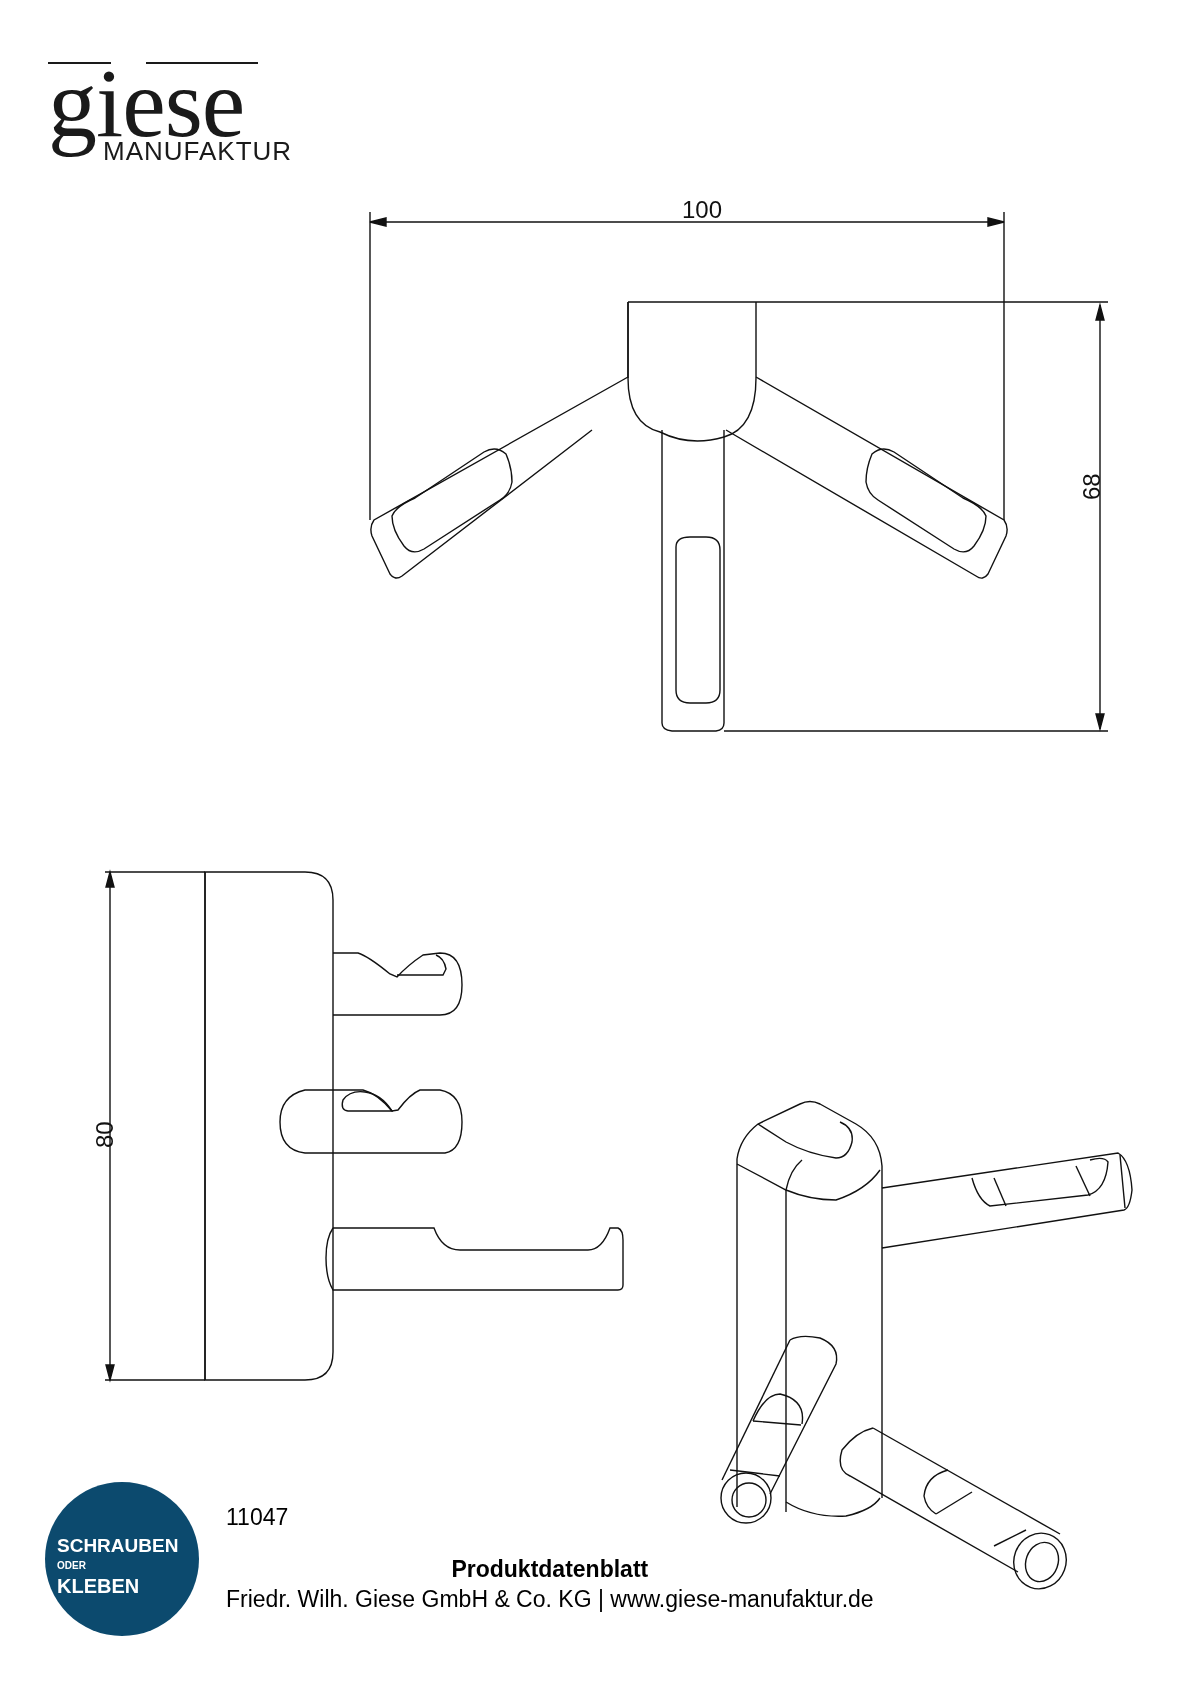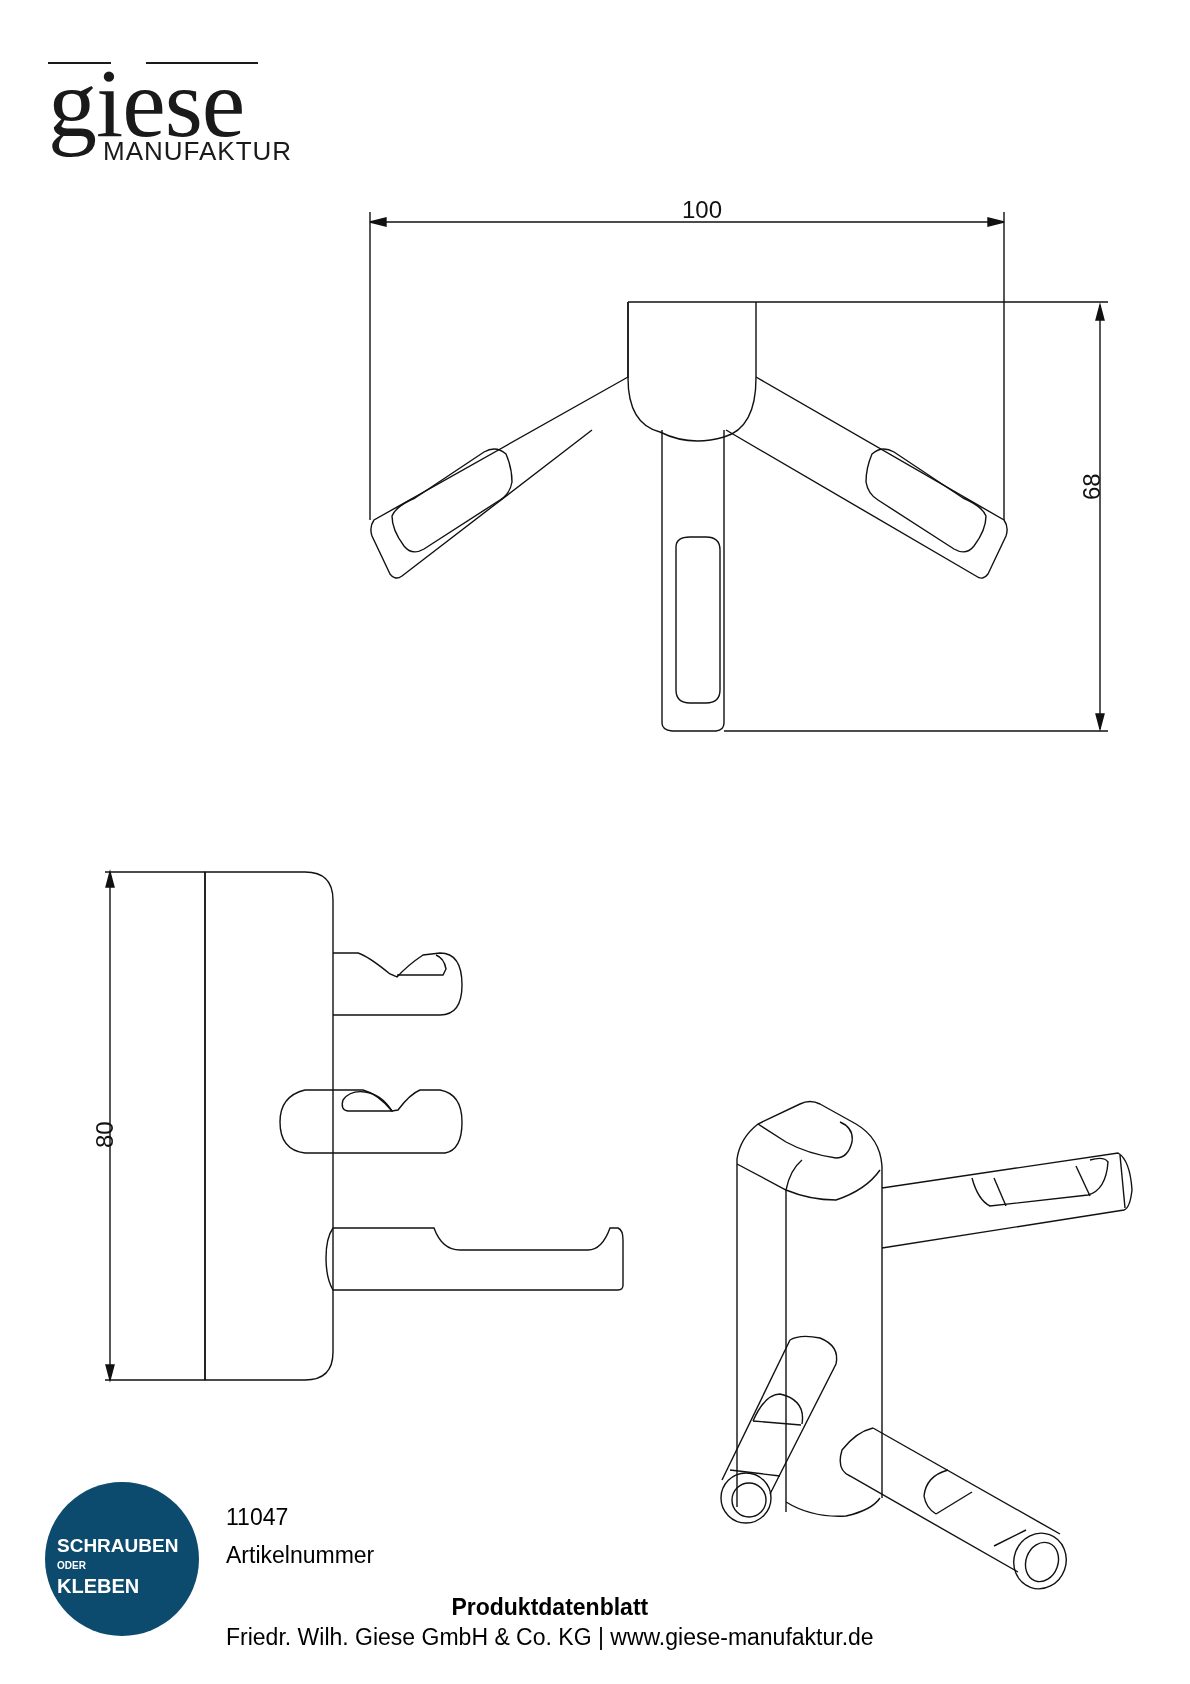--- a/index.html
+++ b/index.html
@@ -124,16 +124,15 @@
 <div class="dim-text dim-80">80</div>
 
 <div class="abs badge">
   <div class="badge-l1" style="left:12px;">SCHRAUBEN</div>
   <div class="badge-l2" style="left:12px;">ODER</div>
   <div class="badge-l3" style="left:12px;">KLEBEN</div>
 </div>
 
 <div class="abs info">
   <span class="article-no">11047</span>
-  <span class="article-label">Artikelnummer</span>
   <span class="doc-title">Produktdatenblatt</span>
   <span class="company">Friedr. Wilh. Giese GmbH &amp; Co. KG | www.giese-manufaktur.de</span>
 </div>
 
 </body></html>

